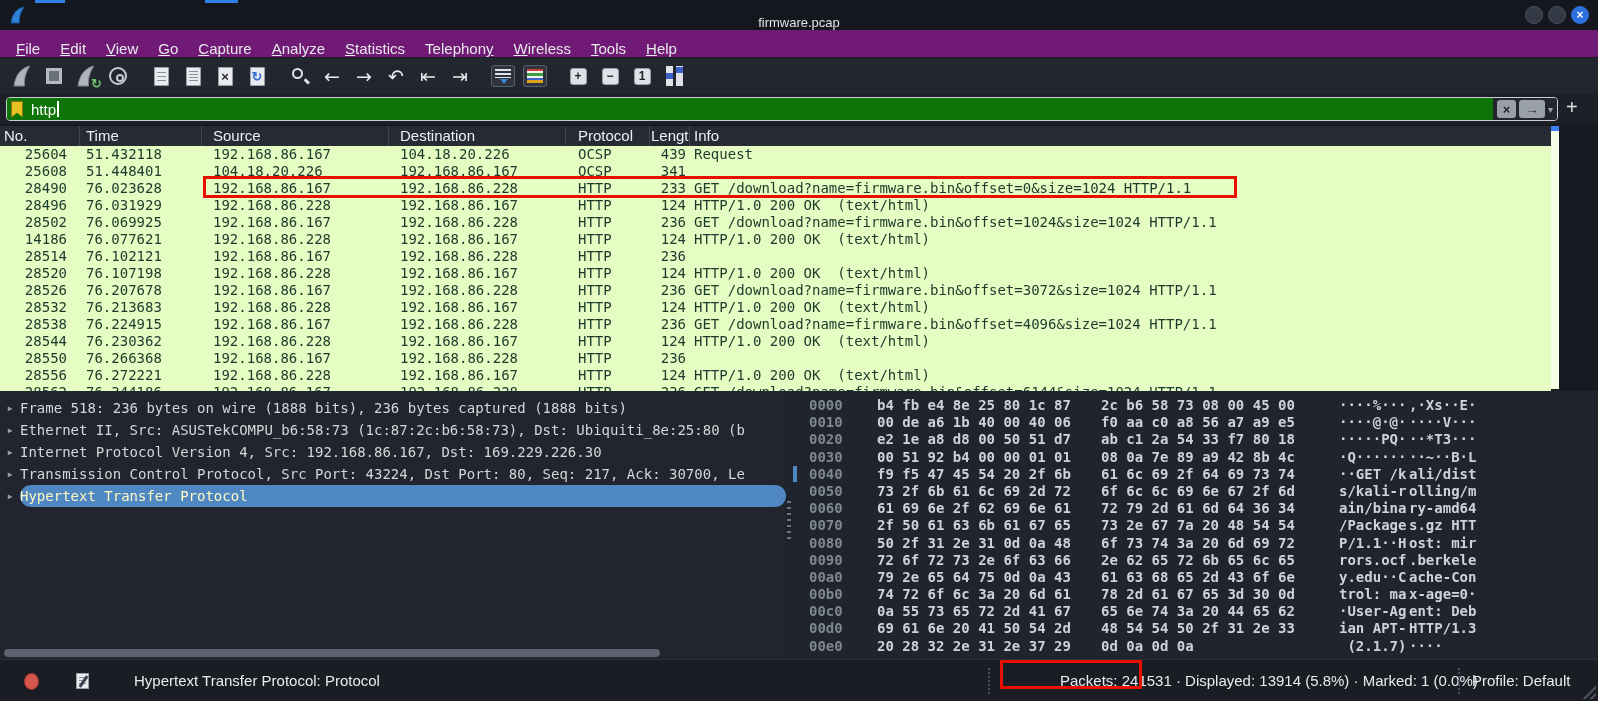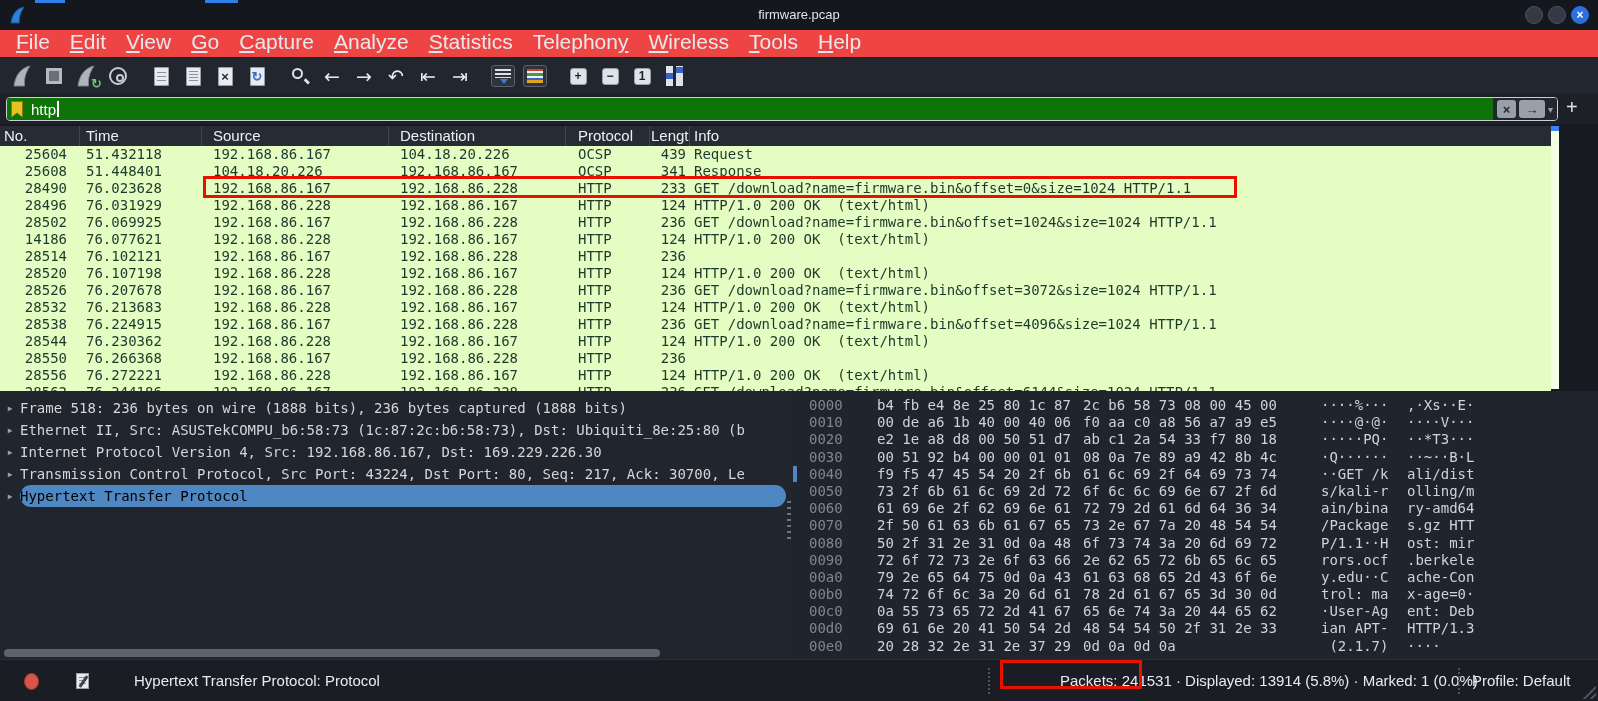--- a/index.html
+++ b/index.html
@@ -3,29 +3,29 @@
 <meta charset="utf-8">
 <style>
   html,body{margin:0;padding:0;background:#0d0f13;}
   *{box-sizing:border-box;}
   .window{position:relative;width:1598px;height:701px;background:#171a21;overflow:hidden;
           font-family:"Liberation Sans",sans-serif;color:#e8eaee;}
   
   .titlebar{position:absolute;left:0;top:0;width:1598px;height:30px;background:#14171d;}
   .top-artifact{position:absolute;top:0;height:3px;background:#2f7fe8;}
   .app-fin{position:absolute;left:9px;top:6px;}
-  .title{position:absolute;left:0;top:0;width:1598px;height:30px;line-height:30px;
+  .title{position:absolute;left:0;top:8px;width:1598px;height:30px;line-height:30px;
          text-align:center;font-size:13px;color:#dfe2e6;}
   .winbtn{position:absolute;top:6px;width:18px;height:18px;border-radius:50%;
           background:#343a45;border:1px solid #4a515e;}
   .winbtn.close{background:#2e6fe0;border-color:#2e6fe0;color:#fff;font-size:12px;
           line-height:16px;text-align:center;font-weight:bold;}
   
-  .menubar{position:absolute;left:0;top:30px;width:1598px;height:27px;background:#ef4444;
-           display:flex;align-items:flex-start;padding-left:6px;font-size:21px;}
+  .menubar{position:absolute;left:0;top:30px;width:1598px;height:27px;background:#701a75;
+           display:flex;align-items:flex-end;padding-left:6px;font-size:15px;}
   .menu-item{padding:0 10px;color:#e6e9ec;}
   .menu-item .mn{text-decoration:underline;}
   
   .toolbar{position:absolute;left:0;top:57px;width:1598px;height:37px;background:#22262e;
            border-top:1px solid #191c22;display:flex;align-items:center;padding-left:6px;}
   .tbtn{height:30px;display:flex;align-items:center;justify-content:center;margin:0 3px;
         min-width:26px;position:relative;}
   .gap{margin-left:14px;}
   .glyph-ic{font-family:"DejaVu Sans",sans-serif;font-size:19px;color:#e8eaed;line-height:1;}
   .fin{width:20px;height:22px;}
@@ -96,34 +96,34 @@
   .prow .c-info{padding-left:4px;overflow:hidden;}
   .vscroll{position:absolute;left:1551px;top:2px;width:8px;height:263px;background:#f2ffe4;}
   .vthumb{position:absolute;left:0;top:0;width:8px;height:5px;background:#3c82f6;}
   
   .bottom{position:absolute;left:0;top:391px;width:1598px;height:268px;background:#20242c;}
   .details{position:absolute;left:0;top:0;width:786px;height:268px;background:#21252d;overflow:hidden;}
   .drow{display:flex;height:22px;line-height:22px;font-family:"DejaVu Sans Mono","Liberation Mono",monospace;
        font-size:14px;color:#d4d6d9;white-space:pre;}
   .drow .d-arrow{width:20px;text-align:center;color:#9aa0a8;font-size:12px;flex:none;}
   .drow .d-text{flex:1;overflow:hidden;}
-  .drow.selected .d-text{background:#4f87c2;color:#000000;border-radius:11px;}
+  .drow.selected .d-text{background:#4f87c2;color:#fef9c3;border-radius:11px;}
   .hscroll{position:absolute;left:2px;top:258px;width:782px;height:8px;}
   .hthumb{position:absolute;left:2px;top:0;width:656px;height:8px;background:#5c626e;border-radius:4px;}
   .splitter-dots{position:absolute;left:787px;top:110px;width:4px;height:40px;
        background:repeating-linear-gradient(#6b7280 0 2px,transparent 2px 6px);}
   .hexpane{position:absolute;left:793px;top:0;width:805px;height:268px;background:#20242c;
        overflow:hidden;padding-top:6px;}
   .hexrow{display:flex;height:17.2px;line-height:17.2px;white-space:pre;
-       font-family:"DejaVu Sans Mono","Liberation Mono",monospace;font-size:14px;color:#ced3d9;}
+       font-family:"DejaVu Sans Mono","Liberation Mono",monospace;font-size:14px;color:#ced3d9;font-weight:bold;}
   .hx-off{width:52px;margin-left:16px;color:#7e8793;flex:none;}
   .hx-g1{margin-left:16px;width:196px;flex:none;}
-  .hx-g2{margin-left:10px;width:196px;flex:none;}
+  .hx-g2{margin-left:28px;width:196px;flex:none;}
   .hx-a1{margin-left:42px;width:70px;flex:none;}
-  .hx-a2{margin-left:16px;flex:none;}
+  .hx-a2{margin-left:0;flex:none;}
   .hex-sel-sliver{position:absolute;left:793px;top:75px;width:4px;height:16px;background:#4f87c2;}
   
   .statusbar{position:absolute;left:0;top:659px;width:1598px;height:42px;background:#1a1d24;
        border-top:1px solid #2a2e36;font-size:15px;color:#e9ebee;}
   .expert{position:absolute;left:24px;top:13px;width:15px;height:17px;border-radius:50%;
        background:#d4564d;border:1px solid #a23630;}
   .editic{position:absolute;left:76px;top:13px;width:13px;height:16px;background:#e9ebee;
        border:1px solid #9aa0a8;}
   .editic:before{content:"";position:absolute;left:2px;right:2px;top:3px;height:8px;
        background:repeating-linear-gradient(#8a919c 0 1px,transparent 1px 3px);}
@@ -315,21 +315,20 @@
           <span class="c-info">Request</span>
         </div>
 
         <div class="prow">
           <span class="c-no">25608</span>
           <span class="c-time">51.448401</span>
           <span class="c-src">104.18.20.226</span>
           <span class="c-dst">192.168.86.167</span>
           <span class="c-proto">OCSP</span>
           <span class="c-len">341</span>
-          <span class="c-info">Response</span>
         </div>
 
         <div class="prow">
           <span class="c-no">28490</span>
           <span class="c-time">76.023628</span>
           <span class="c-src">192.168.86.167</span>
           <span class="c-dst">192.168.86.228</span>
           <span class="c-proto">HTTP</span>
           <span class="c-len">233</span>
           <span class="c-info">GET /download?name=firmware.bin&amp;offset=0&amp;size=1024 HTTP/1.1</span>

